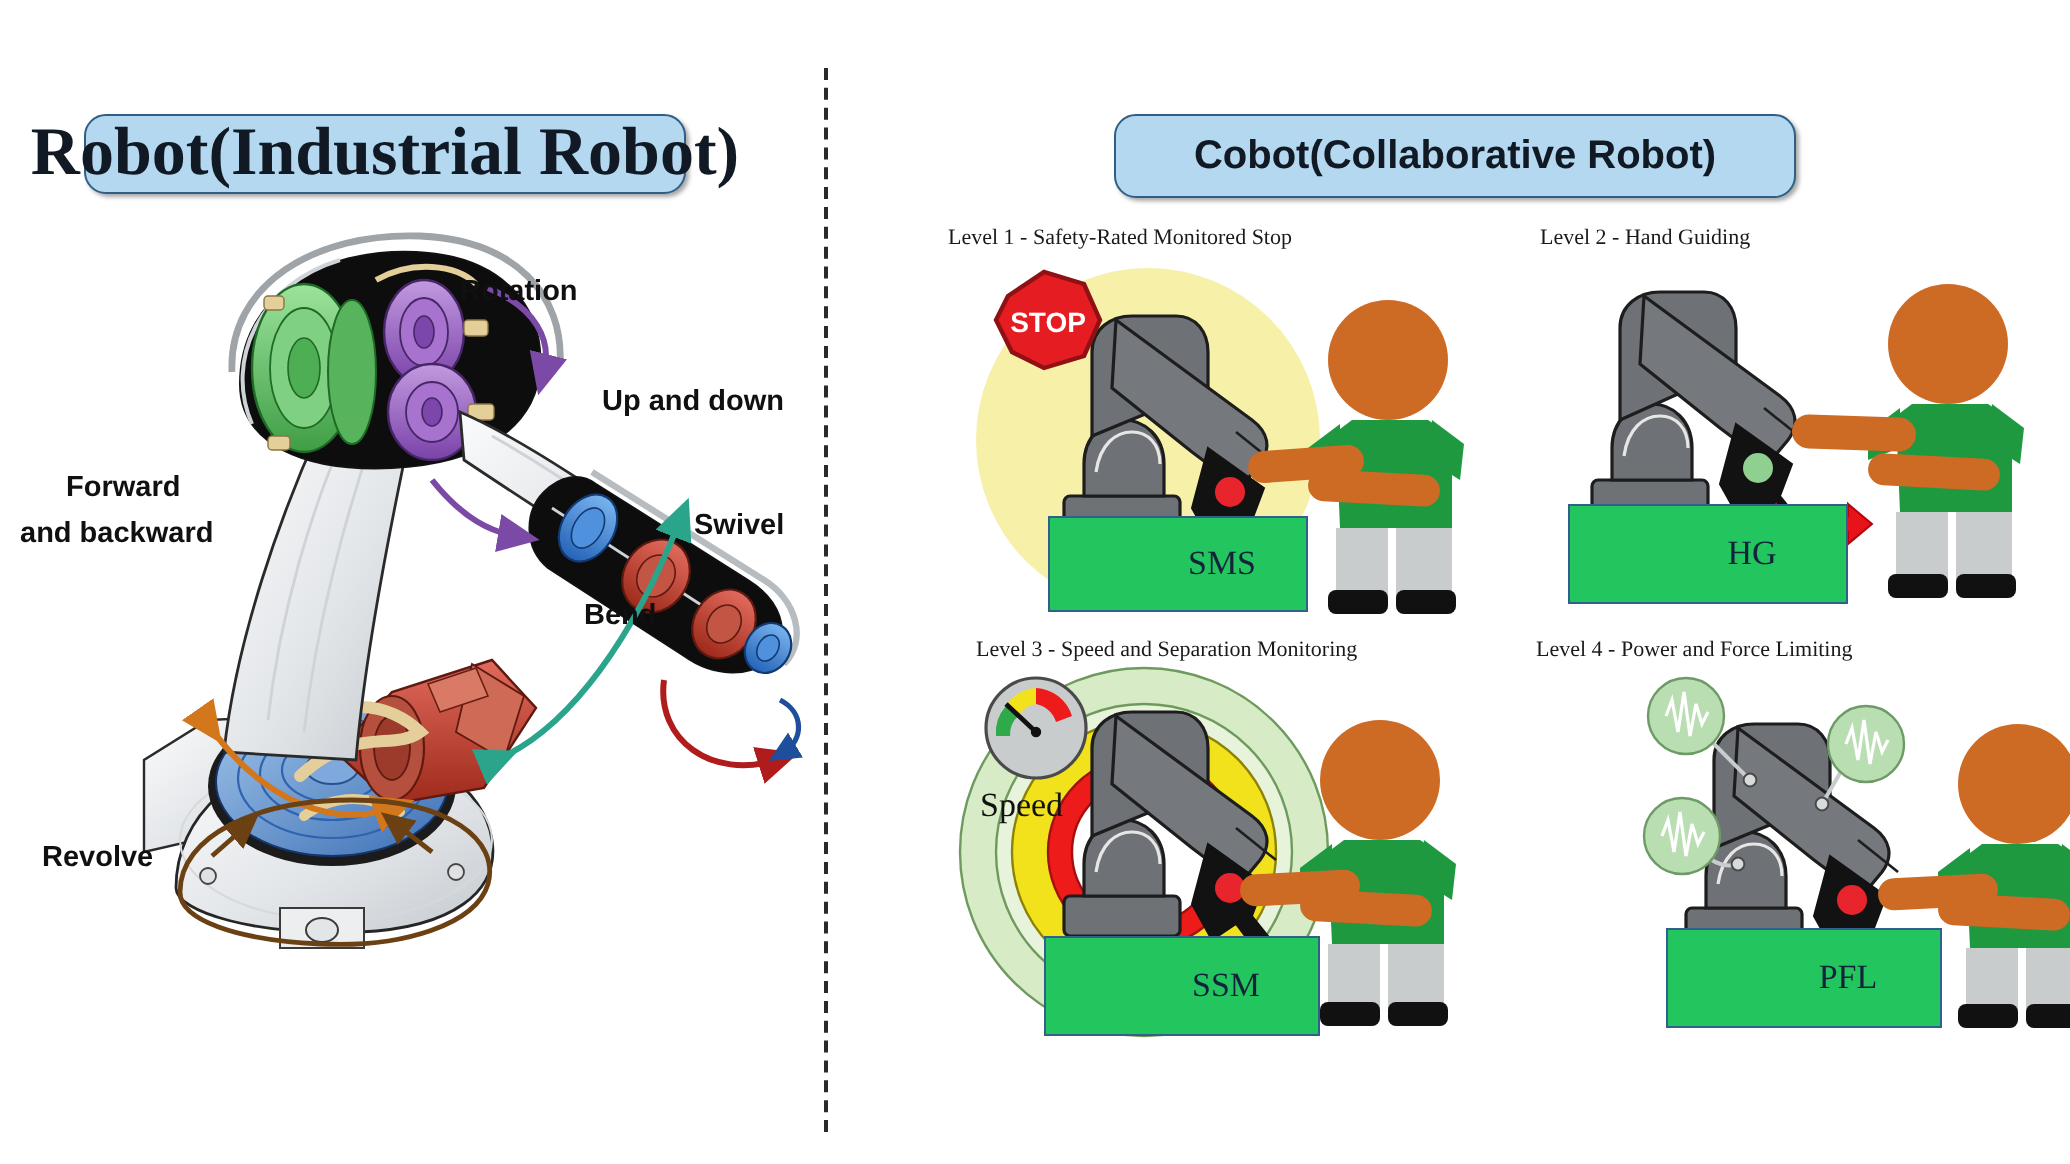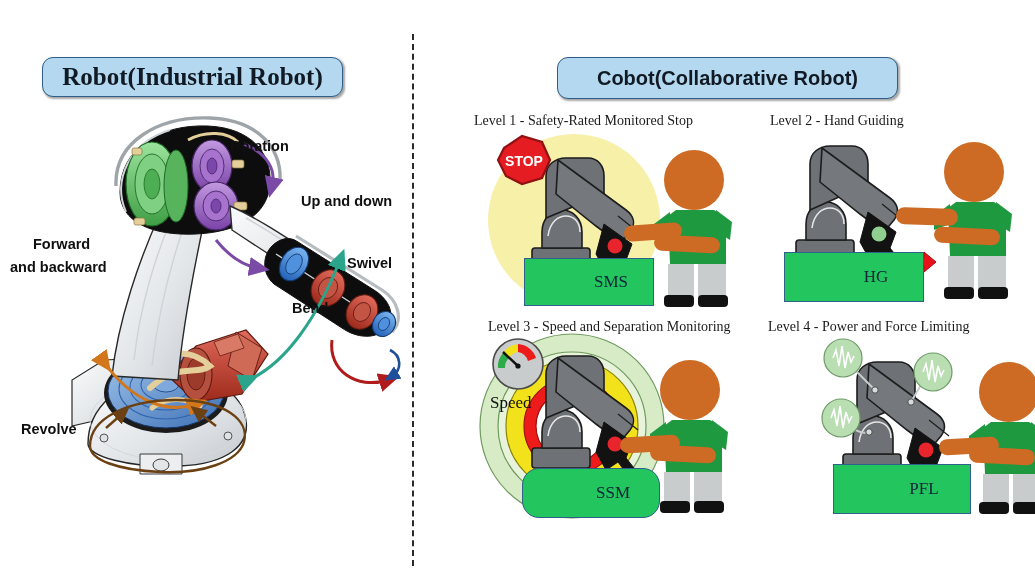--- a/index.html
+++ b/index.html
@@ -10,35 +10,35 @@
   
   .divider{position:absolute;left:412px;top:34px;width:0;height:532px;
            border-left:2px dashed #2a2a2a;}
 
   
   .title-pill{position:absolute;background:#b3d8ef;border:1.6px solid #2f5f86;
      border-radius:11px;box-shadow:1.5px 1.5px 2px rgba(0,0,0,.35);
      display:flex;align-items:center;justify-content:center;
      color:#111a24;white-space:nowrap;}
   #robot-title{left:42px;top:57px;width:299px;height:38px;
-     font-family:"Liberation Serif", serif;font-size:25px;}
+     font-family:"Liberation Serif", serif;font-size:34px;}
   #cobot-title{left:557px;top:57px;width:339px;height:40px;
      font-family:"Liberation Sans", sans-serif;font-size:20px;}
   .t-bold{font-weight:bold;}
   .t-norm{font-weight:bold;}
 
   
   .robot-img{position:absolute;left:0px;top:108px;width:412px;height:365px;}
   .rlabel{position:absolute;font-family:"Liberation Sans", sans-serif;
           font-weight:bold;font-size:14.5px;color:#101010;white-space:nowrap;
           line-height:1.22;}
 
   
   .lvl-label{position:absolute;font-family:"Liberation Serif", serif;
-     font-size:14px;color:#1a1a1a;white-space:nowrap;}
+     font-size:11px;color:#1a1a1a;white-space:nowrap;}
 
   .panel{position:absolute;}
 
   
   .box-lbl{position:absolute;background:#22c55e;border:1.3px solid #30618a;
      display:flex;align-items:center;justify-content:center;
      font-family:Liberation Serif, serif;font-size:17px;color:#13233a;padding-left:44px;}
 
   svg{display:block;overflow:visible;}
 </style>
@@ -336,21 +336,21 @@
     <g>
       <circle cx="42" cy="28" r="25" fill="#c9cccd" stroke="#4a4a4a" stroke-width="1.6"></circle>
       <path d="M22,32 A20,20 0 0 1 27,17 L33,22 A13,13 0 0 0 29,32 Z" fill="#2eaa4a"></path>
       <path d="M27,17 A20,20 0 0 1 42,8 L42,16 A13,13 0 0 0 33,22 Z" fill="#f2e21c"></path>
       <path d="M42,8 A20,20 0 0 1 60,22 L52,25 A13,13 0 0 0 42,16 Z" fill="#ee1b1b"></path>
       <line x1="42" y1="30" x2="27" y2="16" stroke="#111" stroke-width="2.4"></line>
       <circle cx="42" cy="30" r="2.6" fill="#111"></circle>
     </g>
     <text x="14" y="72" font-family="Liberation Serif, serif" font-size="17" fill="#111">Speed</text>
    </svg>
-   <div class="box-lbl" style="left:46px;top:132px;width:92px;height:48px;border-radius:17px;">SSM</div>
+   <div class="box-lbl" style="left:46px;top:132px;width:92px;height:48px;">SSM</div>
   </div>
 
   <div class="panel" style="left:809px;top:336px;width:256px;height:184px;">
    <svg width="256" height="184" viewBox="0 0 256 184">
     <g>
       <rect x="34" y="118" width="58" height="20" rx="3" fill="#6e7175" stroke="#1d1d1d" stroke-width="1.6"></rect>
       <path d="M44,118 L44,102 C44,88 54,80 64,80 C74,80 84,88 84,102 L84,118 Z" fill="#6e7175" stroke="#1d1d1d" stroke-width="1.6"></path>
       <path d="M50,106 C52,92 60,86 68,86 C76,86 82,92 82,102" fill="none" stroke="#e6e6e6" stroke-width="1.6"></path>
       <path d="M48,88 L48,44 C48,32 58,26 68,26 L90,26 C100,26 106,34 106,44 L106,64 Z" fill="#6e7175" stroke="#1d1d1d" stroke-width="1.6"></path>
       <path d="M60,28 L128,78 C136,84 138,92 132,100 L122,112 L98,94 L58,62 Z" fill="#75787c" stroke="#1d1d1d" stroke-width="1.6"></path>

